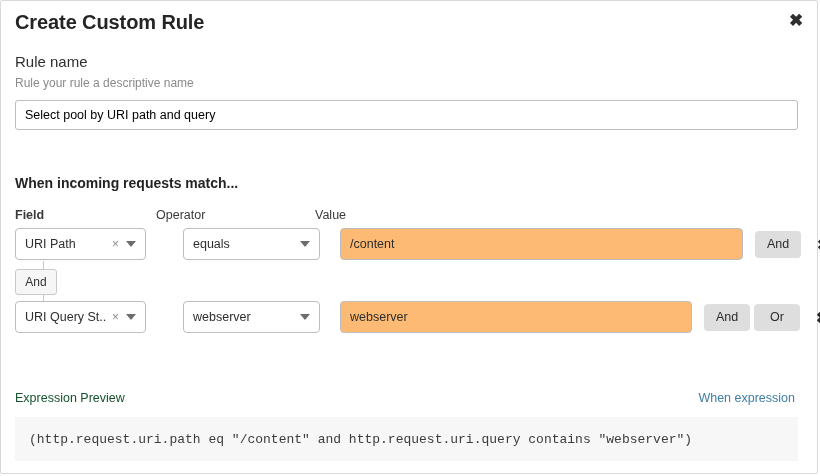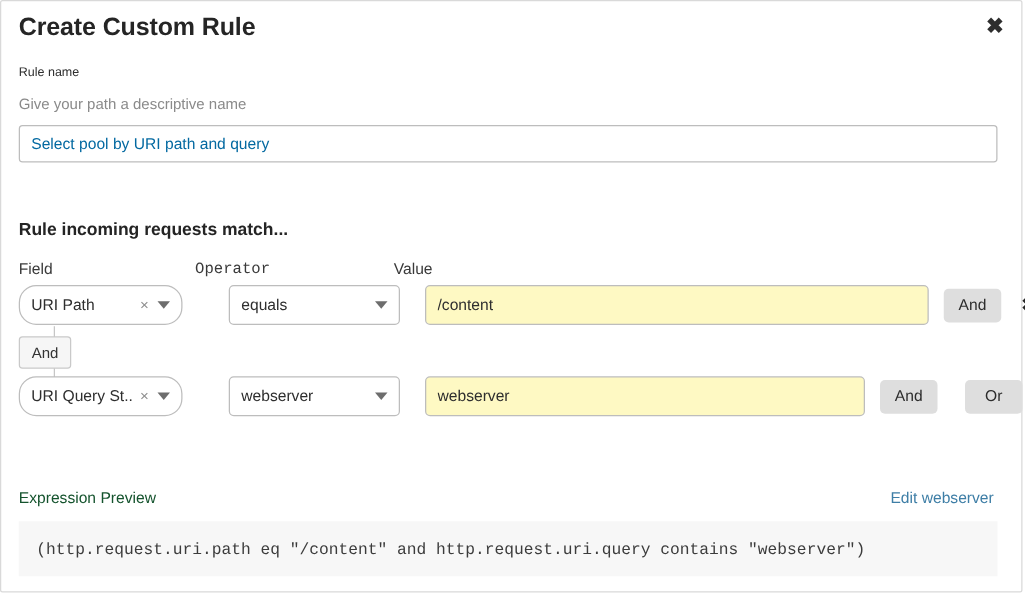--- a/index.html
+++ b/index.html
@@ -43,21 +43,21 @@
     left: 14px;
     top: 10px;
     font-size: 20px;
     font-weight: 700;
     color: #252525;
     letter-spacing: -0.1px;
   }
   .section-label {
     position: absolute;
     left: 14px;
-    font-size: 10px;
+    font-size: 15px;
     color: #2f2f2f;
     font-weight: 400;
   }
   .helper-text {
     position: absolute;
     left: 14px;
     font-size: 12px;
     color: #8a8a8a;
   }
   .name-input {
@@ -65,21 +65,21 @@
     left: 14px;
     top: 99px;
     width: 783px;
     height: 30px;
     box-sizing: border-box;
     border: 1px solid #bdbdbd;
     border-radius: 3px;
     background: #fff;
     font-family: "Liberation Sans", sans-serif;
     font-size: 12.5px;
-    color: #0369a1;
+    color: #000000;
     padding: 0 9px;
     outline: none;
   }
   .match-heading {
     position: absolute;
     left: 14px;
     top: 174px;
     font-size: 14px;
     font-weight: 700;
     color: #242424;
@@ -125,28 +125,28 @@
   }
   .chevron {
     width: 0;
     height: 0;
     border-left: 5px solid transparent;
     border-right: 5px solid transparent;
     border-top: 6px solid #6d6d6d;
     margin-right: 9px;
     margin-left: 2px;
   }
-  .field-select { width: 131px; border-radius: 14px; }
+  .field-select { width: 131px; }
   .operator-select { width: 137px; margin-left: 37px; }
   .value-input {
     box-sizing: border-box;
     height: 32px;
     border: 1px solid #bdbdbd;
     border-radius: 4px;
-    background: #fef9c3;
+    background: #fdba74;
     font-family: "Liberation Sans", sans-serif;
     font-size: 12.5px;
     color: #2e2e2e;
     padding: 0 9px;
     margin-left: 20px;
     outline: none;
   }
   .logic-btn {
     height: 27px;
     min-width: 46px;
@@ -237,28 +237,28 @@
 </head>
 <body>
 
 <div class="dialog">
 
   <div class="title">Create Custom Rule</div>
 
   <div class="close-btn">✖</div>
 
   <div class="section-label" style="top:52px;">Rule name</div>
-  <div class="helper-text" style="top:75px;">Give your path a descriptive name</div>
+  <div class="helper-text" style="top:75px;">Rule your rule a descriptive name</div>
 
   <input class="name-input" type="text" value="Select pool by URI path and query" style="">
 
-  <div class="match-heading">Rule incoming requests match...</div>
-
-  <div class="col-label" style="left:14px;">Field</div>
-  <div class="col-label" style="left:155px;font-family:Liberation Mono, monospace;">Operator</div>
+  <div class="match-heading">When incoming requests match...</div>
+
+  <div class="col-label" style="left:14px;font-weight:bold;">Field</div>
+  <div class="col-label" style="left:155px;">Operator</div>
   <div class="col-label" style="left:297px;margin-left:17px;">Value</div>
 
   <div class="row" style="top:227px;">
     <div class="select-box field-select">
       <span class="sel-text">URI Path</span>
       <span class="clear-x">×</span>
       <span class="chevron"></span>
     </div>
     <div class="select-box operator-select">
       <span class="sel-text">equals</span>
@@ -279,21 +279,21 @@
       <span class="sel-text">URI Query St...</span>
       <span class="clear-x">×</span>
       <span class="chevron"></span>
     </div>
     <div class="select-box operator-select">
       <span class="sel-text">webserver</span>
       <span class="chevron"></span>
     </div>
     <input class="value-input" style="width: 352px;" type="text" value="webserver">
     <button class="logic-btn" style="margin-left:12px;">And</button>
-    <button class="logic-btn" style="margin-left:22px;">Or</button>
+    <button class="logic-btn" style="margin-left:4px;">Or</button>
     <span class="del-x">✖</span>
   </div>
 
   <div class="expr-label">Expression Preview</div>
-  <a class="edit-expr">Edit webserver</a>
+  <a class="edit-expr">When expression</a>
   <div class="expr-box">(http.request.uri.path eq "/content" and http.request.uri.query contains "webserver")</div>
 
 </div>
 
 </body></html>

